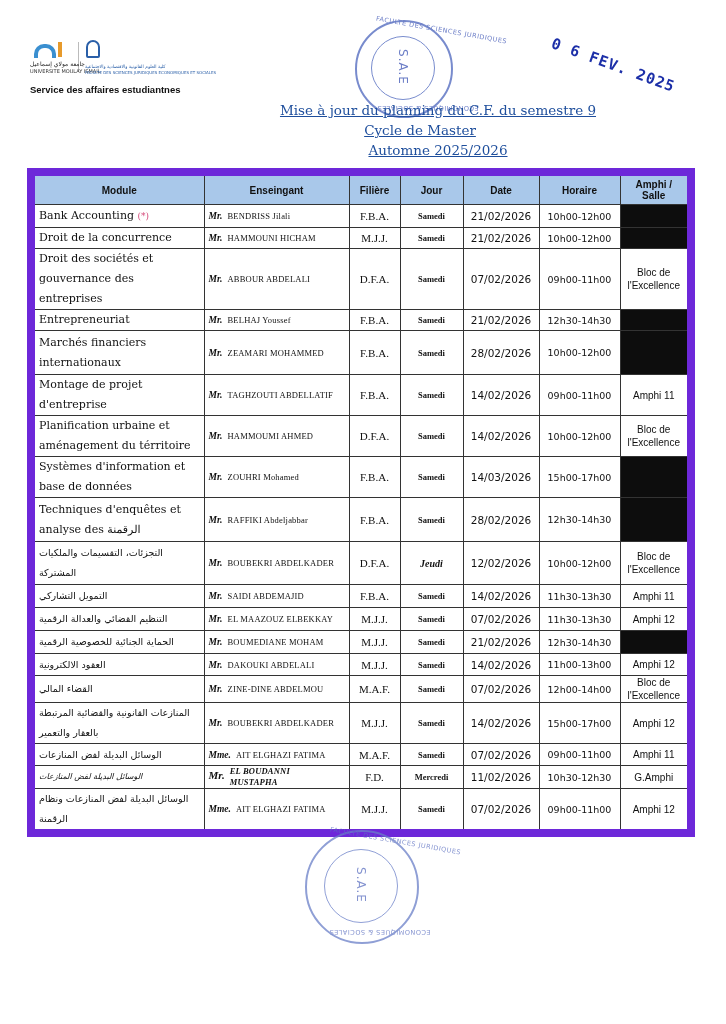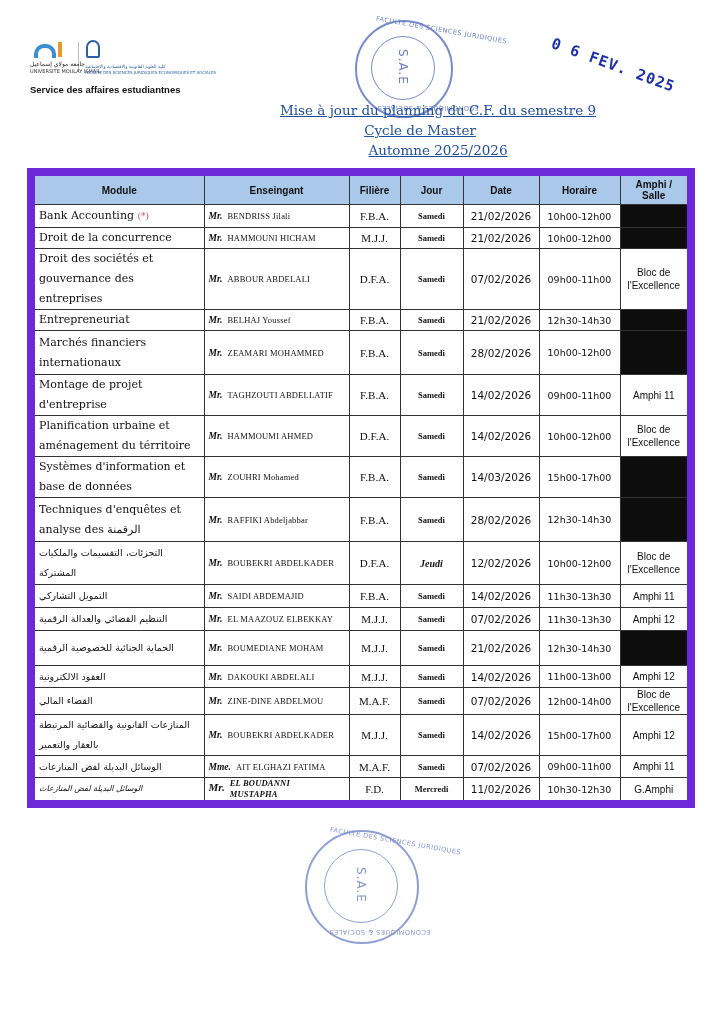--- a/index.html
+++ b/index.html
@@ -209,21 +209,21 @@
       </tr>
       <tr style="height: 23px;">
         <td class="module ar"><span>التنظيم القضائي والعدالة الرقمية</span></td>
         <td class="teacher"><span class="title-mr">Mr.</span><span class="nm">EL MAAZOUZ ELBEKKAY</span></td>
         <td class="filiere">M.J.J.</td>
         <td class="jour">Samedi</td>
         <td class="date">07/02/2026</td>
         <td class="horaire">11h30-13h30</td>
         <td class="salle">Amphi 12</td>
       </tr>
-      <tr style="height: 35px; padding-left: 8px;">
+      <tr style="height: 23px; padding-left: 8px;">
         <td class="module ar"><span>الحماية الجنائية للخصوصية الرقمية</span></td>
         <td class="teacher"><span class="title-mr">Mr.</span><span class="nm">BOUMEDIANE  MOHAM</span></td>
         <td class="filiere">M.J.J.</td>
         <td class="jour">Samedi</td>
         <td class="date">21/02/2026</td>
         <td class="horaire">12h30-14h30</td>
         <td class="salle blank"></td>
       </tr>
       <tr style="height: 22px;">
         <td class="module ar"><span>العقود الالكترونية</span></td>
@@ -263,20 +263,29 @@
       </tr>
       <tr style="height: 23px;">
         <td class="module ar" style="font-style: italic; font-size: 8px;"><span>الوسائل البديلة لفض المنازعات</span></td>
         <td class="teacher"><span class="title-mr" style="font-size: 11px;">Mr.</span><span class="nm" style="font-weight: bold; font-style: italic; white-space: normal; display: inline-block; vertical-align: middle; line-height: 11px; width: 90px;">EL BOUDANNI MUSTAPHA</span></td>
         <td class="filiere">F.D.</td>
         <td class="jour">Mercredi</td>
         <td class="date">11/02/2026</td>
         <td class="horaire">10h30-12h30</td>
         <td class="salle">G.Amphi</td>
       </tr>
+      <tr style="height: 35px;">
+        <td class="module ar"><span>الوسائل البديلة لفض المنازعات ونظام الرقمنة</span></td>
+        <td class="teacher"><span class="title-mr">Mme.</span><span class="nm">AIT ELGHAZI   FATIMA</span></td>
+        <td class="filiere">M.J.J.</td>
+        <td class="jour">Samedi</td>
+        <td class="date">07/02/2026</td>
+        <td class="horaire">09h00-11h00</td>
+        <td class="salle">Amphi 12</td>
+      </tr>
     </tbody>
 </table>
 
 <div class="stamp stamp-bottom">
   <div class="inner"></div>
   <div class="ring ring1">FACULTE DES SCIENCES JURIDIQUES</div>
   <div class="ring ring2">ECONOMIQUES &amp; SOCIALES</div>
   <div class="sae">S.A.E</div>
 </div>
 

